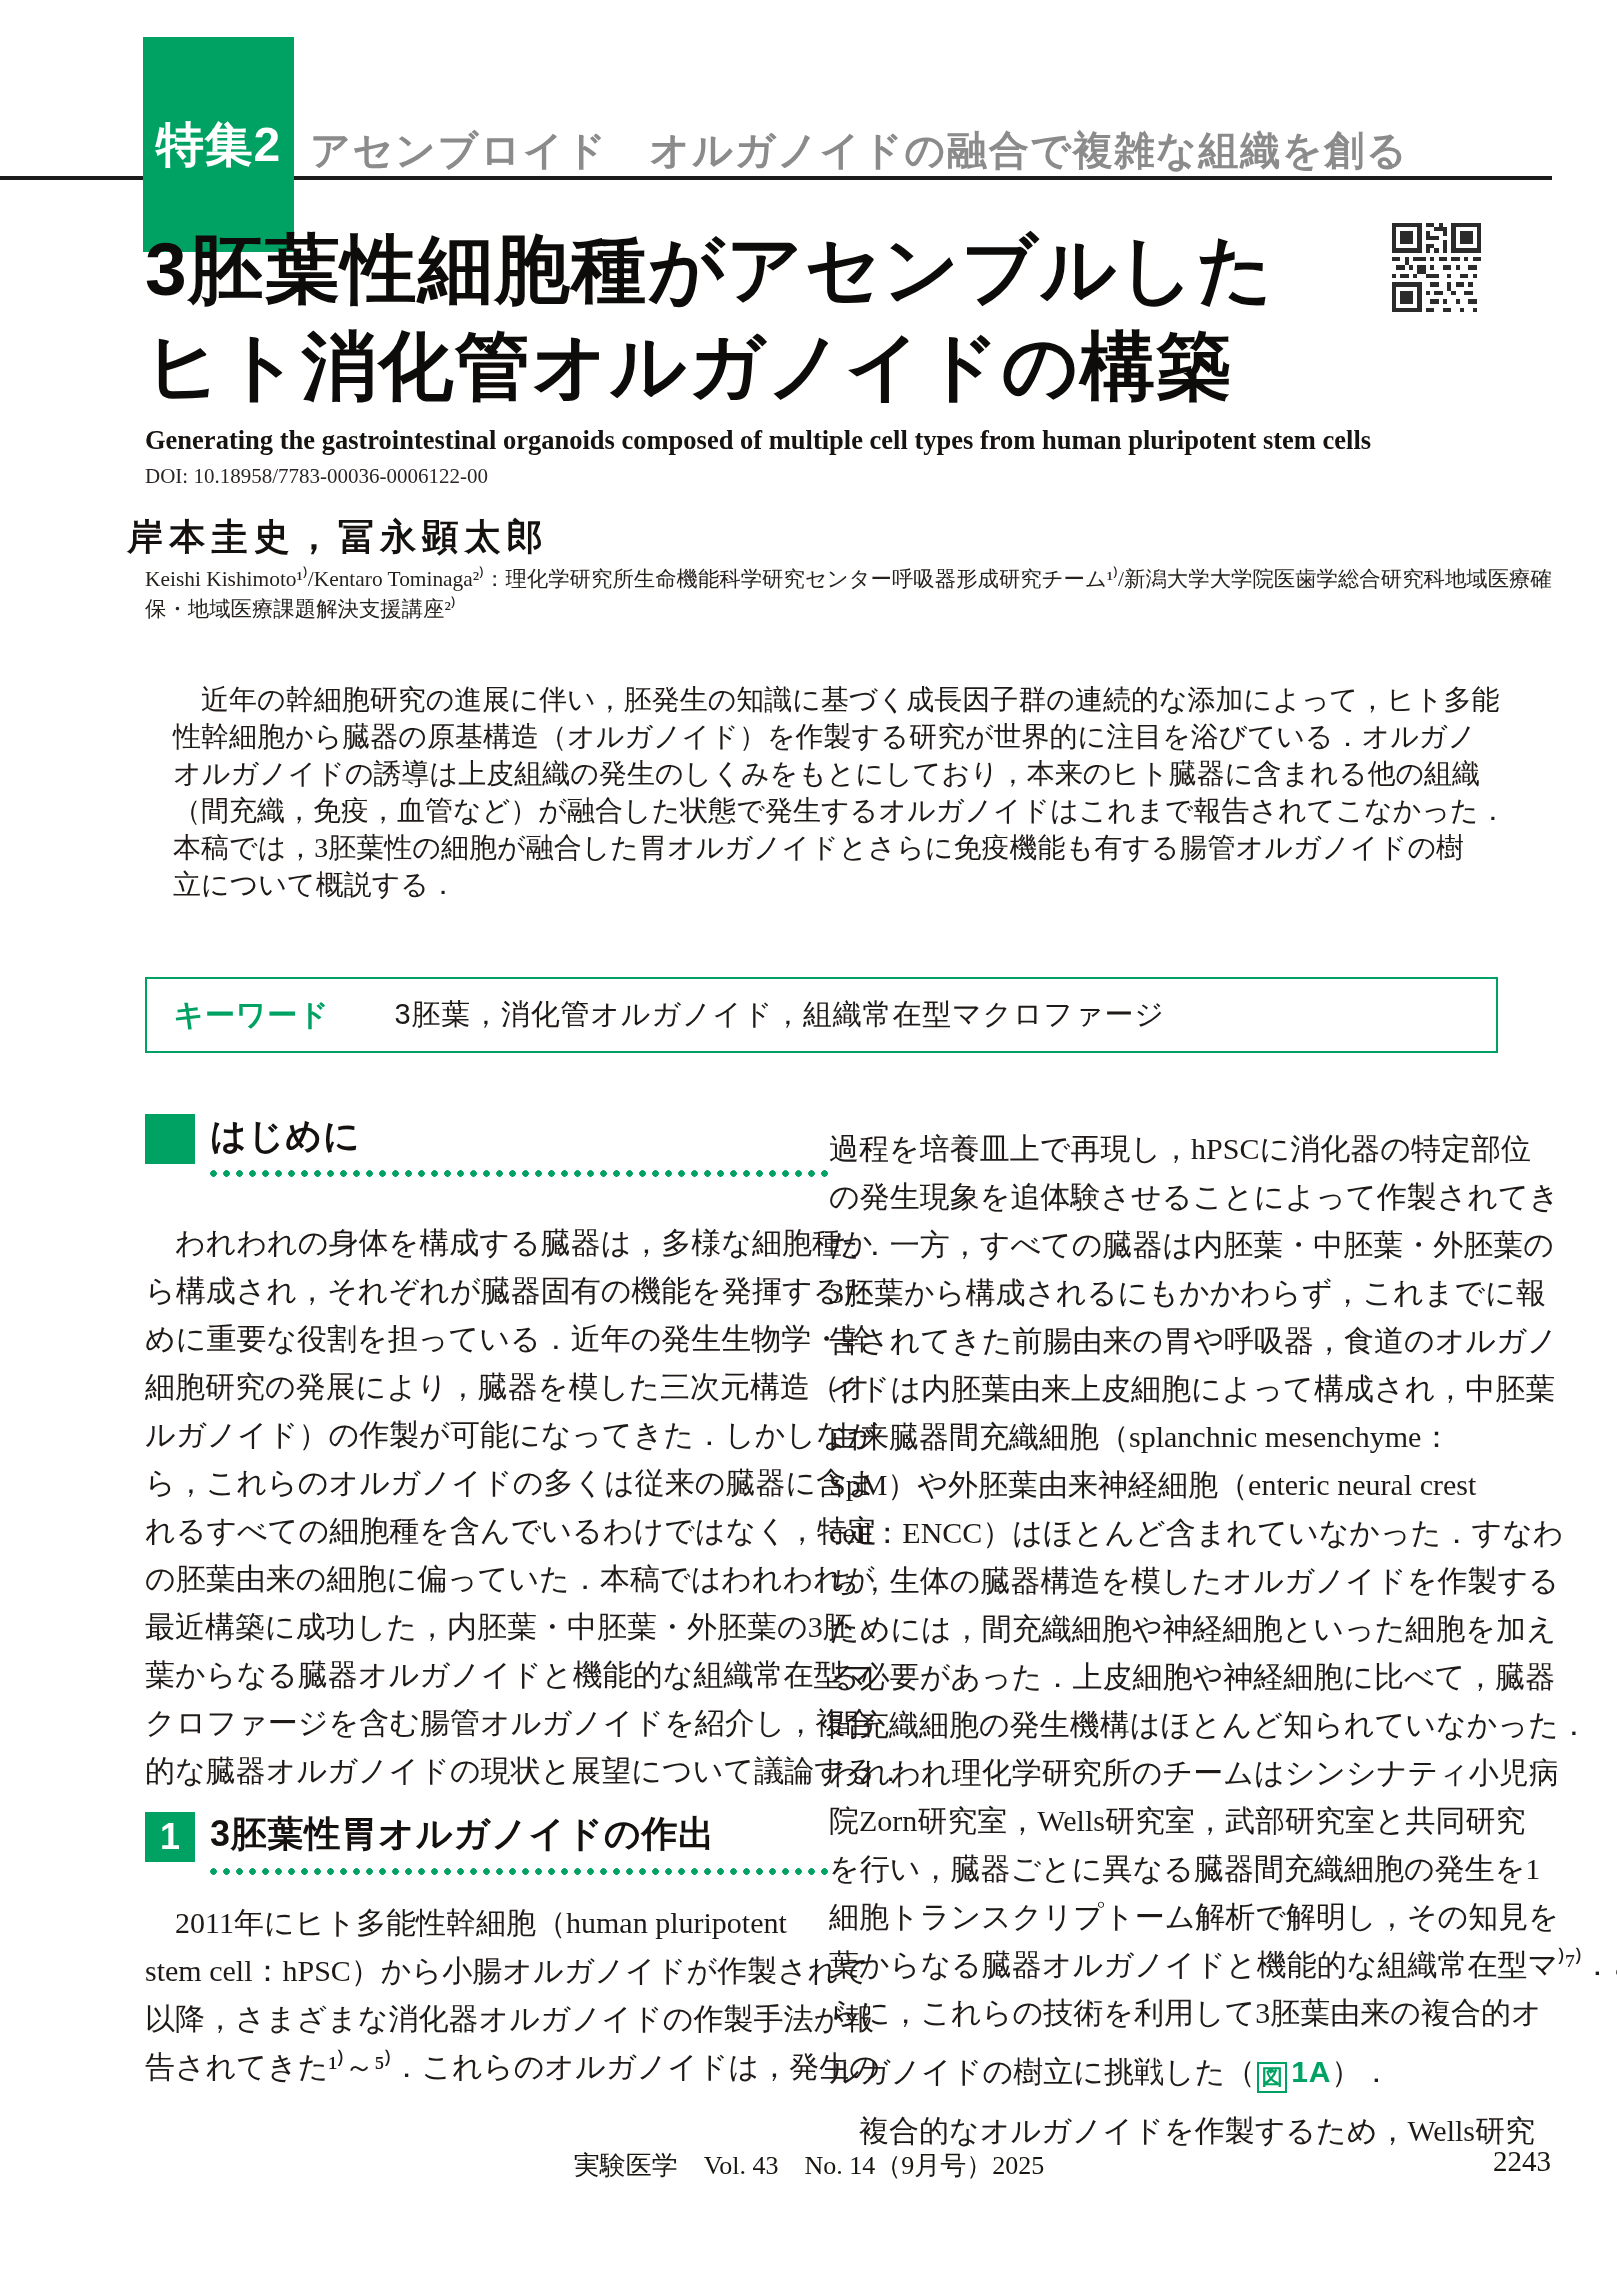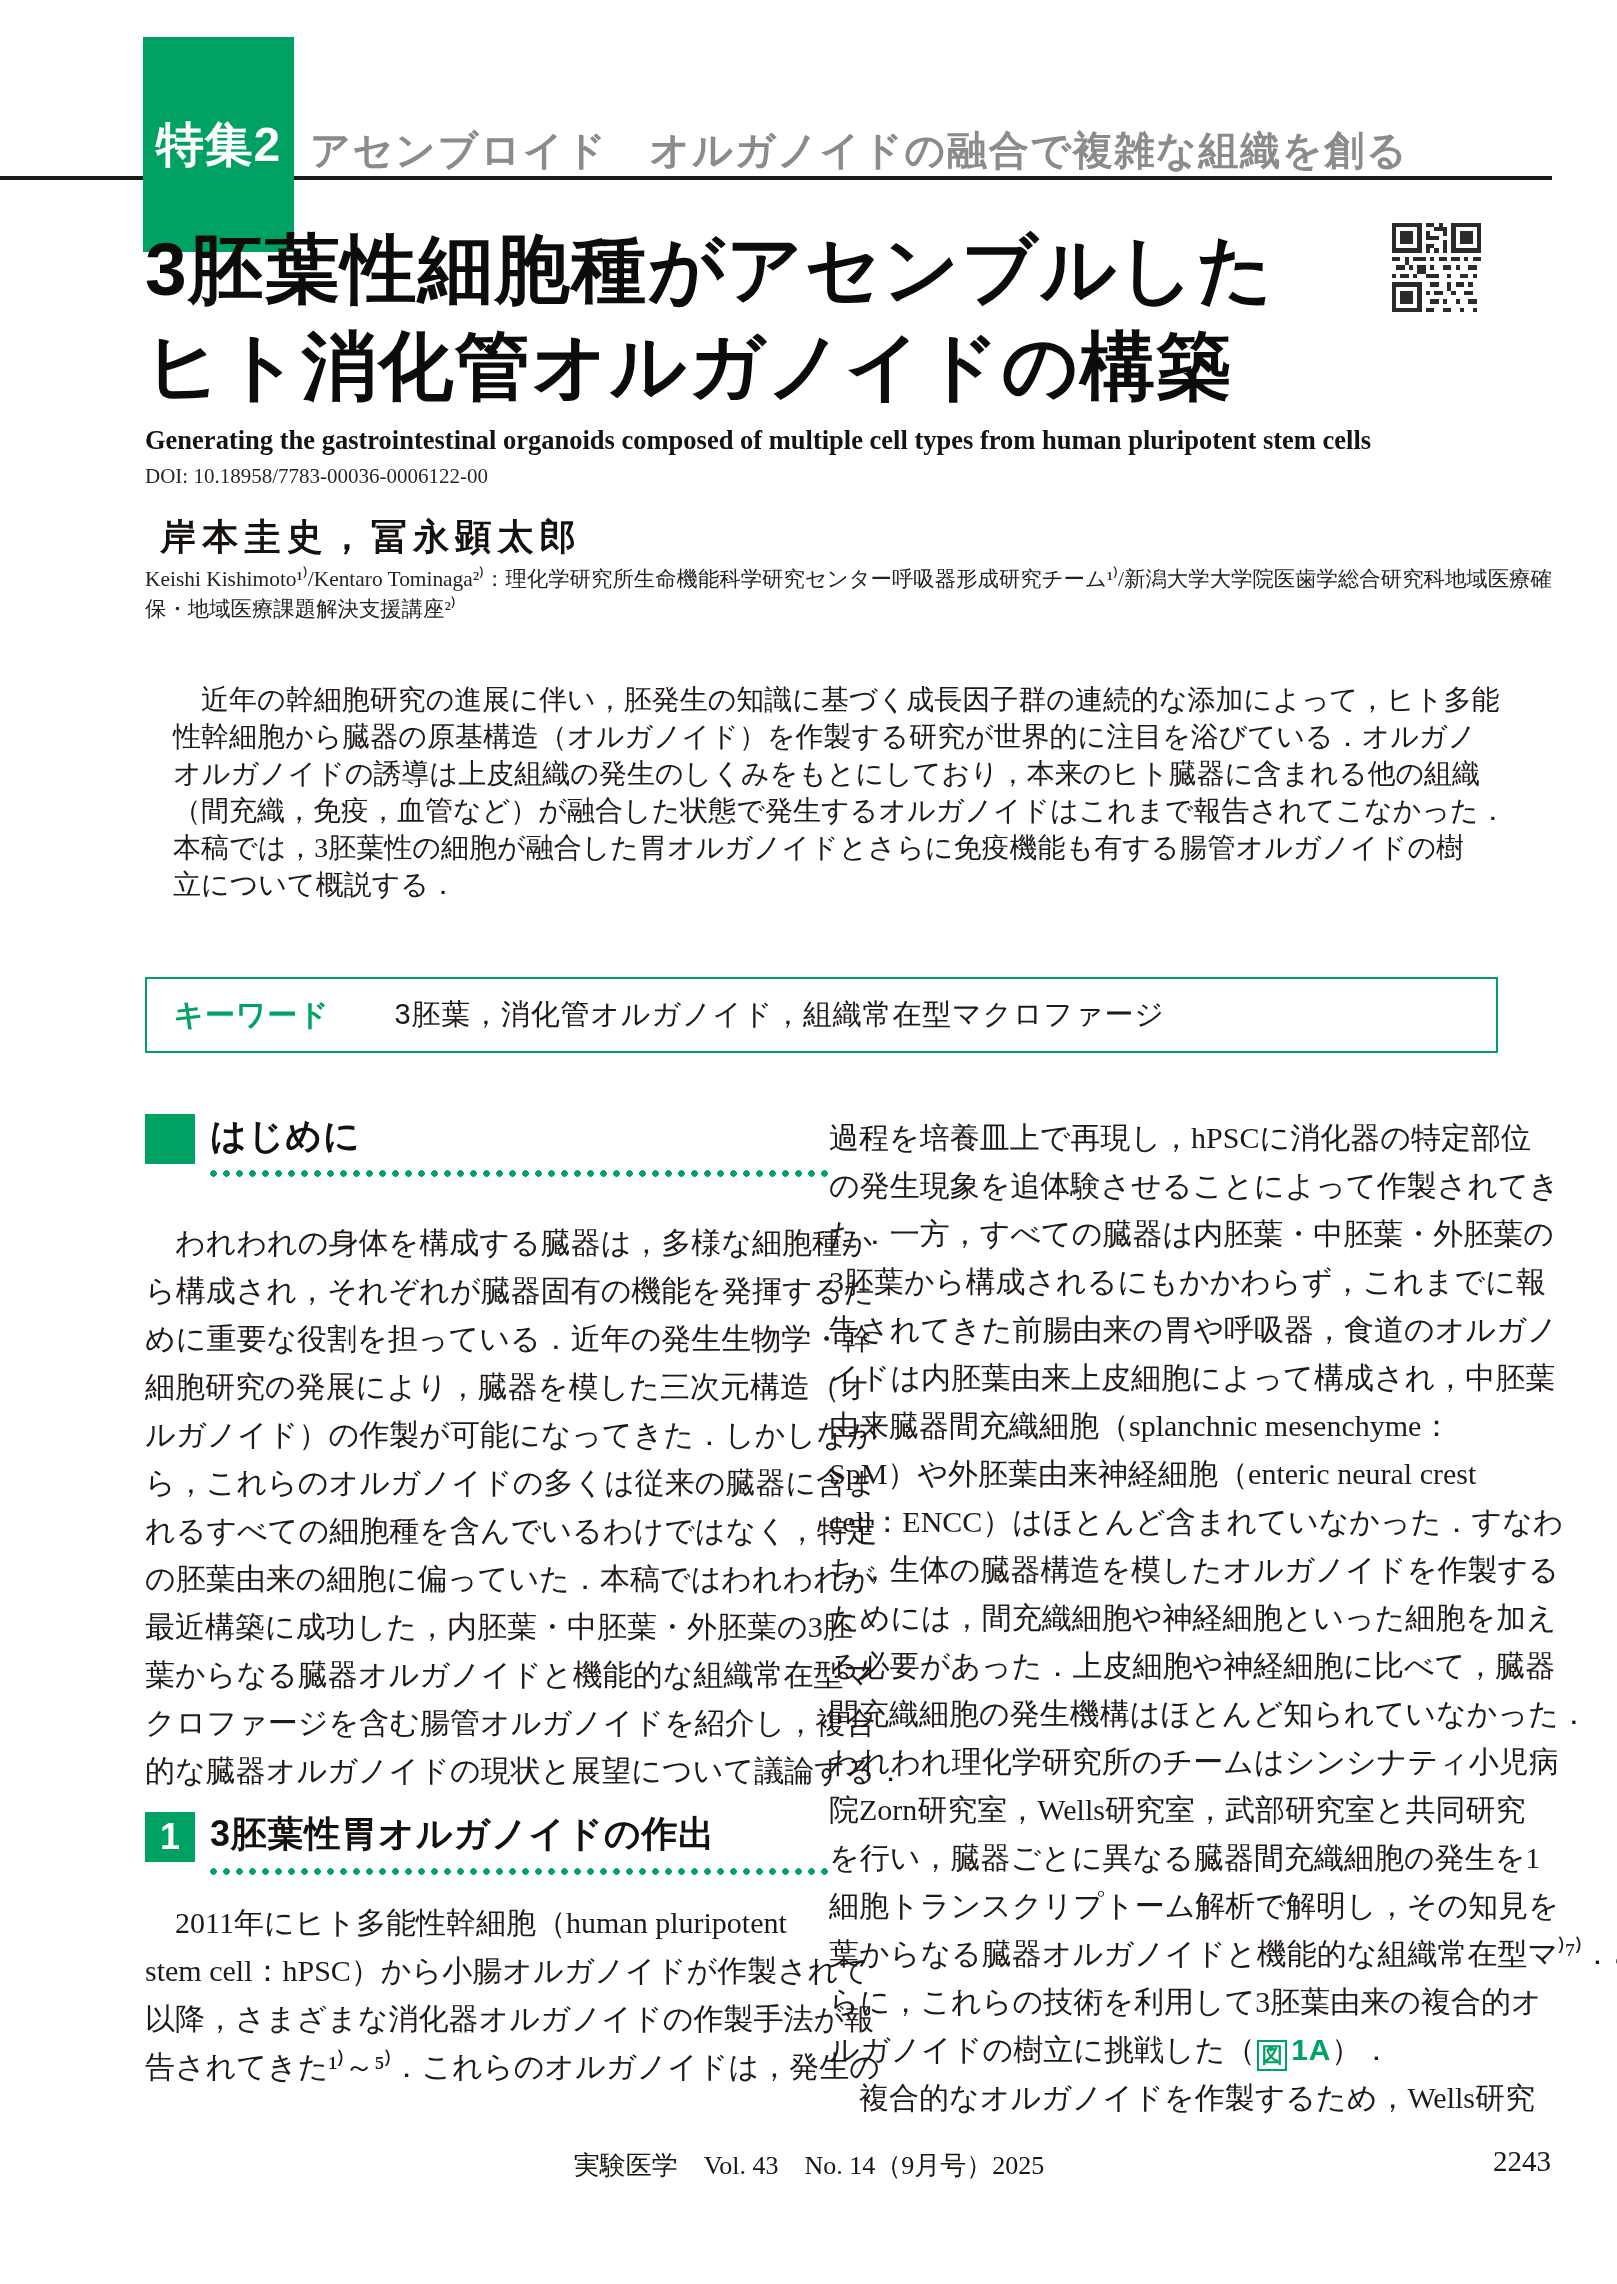--- a/index.html
+++ b/index.html
@@ -50,21 +50,21 @@
   .subtitle-en{
     position:absolute;left:145px;top:425px;width:1395px;
     font-family:"Liberation Serif", serif;
     font-weight:700;font-size:26.5px;color:#161310;white-space:pre;
   }
   .doi{
     position:absolute;left:145px;top:464px;
     font-size:21px;color:#2a2522;white-space:pre;
   }
   .authors{
-    position:absolute;left:160px;top:513px;
+    position:absolute;left:127px;top:513px;
     font-family:"Liberation Sans", sans-serif;
     font-weight:700;font-size:36px;letter-spacing:6.2px;color:#14110f;
     white-space:pre;
   }
   .affiliation{
     position:absolute;left:145px;top:564px;width:1407px;
     font-size:21.4px;line-height:30px;color:#26211d;
   }
   
   .abstract{
@@ -92,21 +92,21 @@
     letter-spacing:0.8px;white-space:pre;
   }
   
   .col{position:absolute;top:1114px;}
   .col-left{left:145px;width:684px;}
   .col-right{left:829px;width:722px;}
   .body-lines .tl{
     white-space:pre;
     font-size:30px;line-height:48px;color:var(--ink);
   }
-  .col-right .body-lines{}
+  .col-right .body-lines{margin-top:11px;}
   
   .sec-head{position:relative;height:50px;}
   .sec-square{
     position:absolute;left:0;top:0;width:50px;height:50px;background:var(--green);
     display:flex;align-items:center;justify-content:center;
     font-family:"Liberation Sans", sans-serif;
     font-weight:800;font-size:36px;color:#ffffff;
   }
   .sec-title{
     position:absolute;left:65px;bottom:3.1px;

